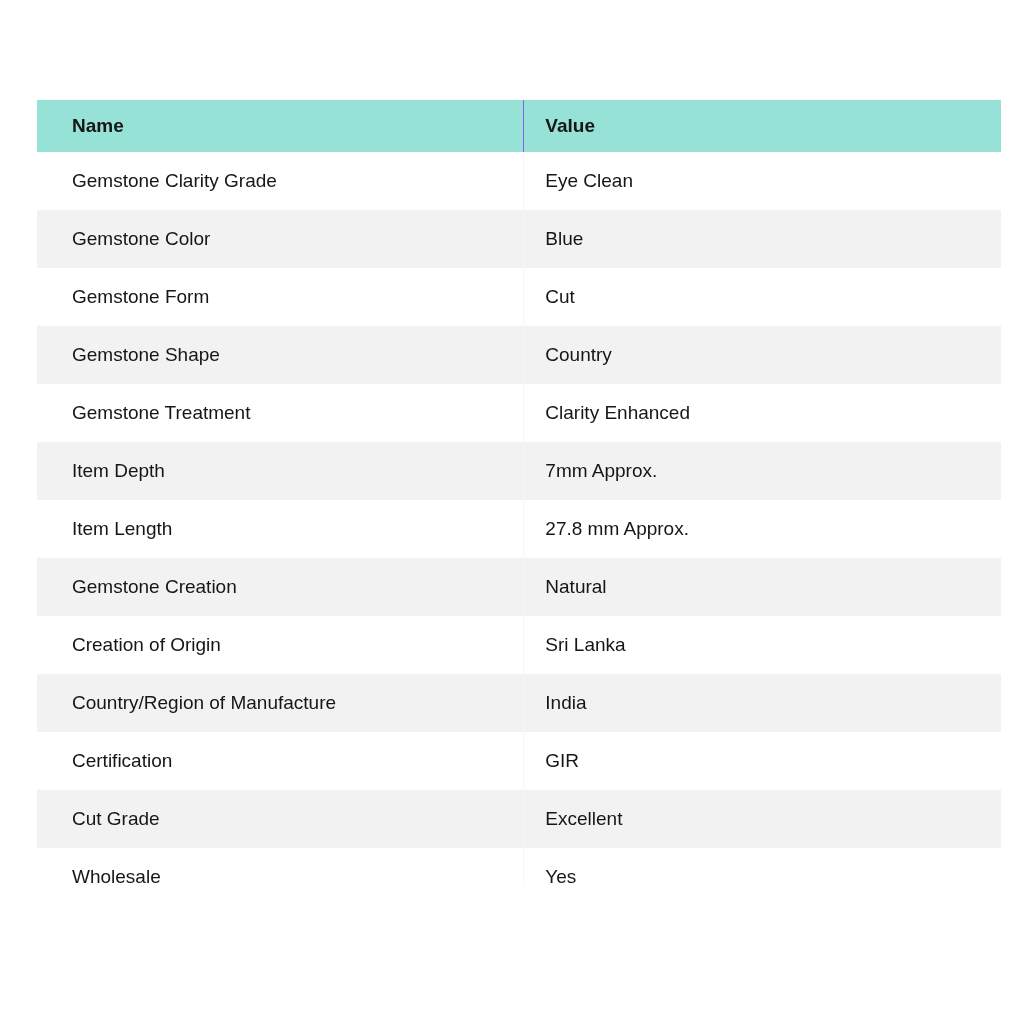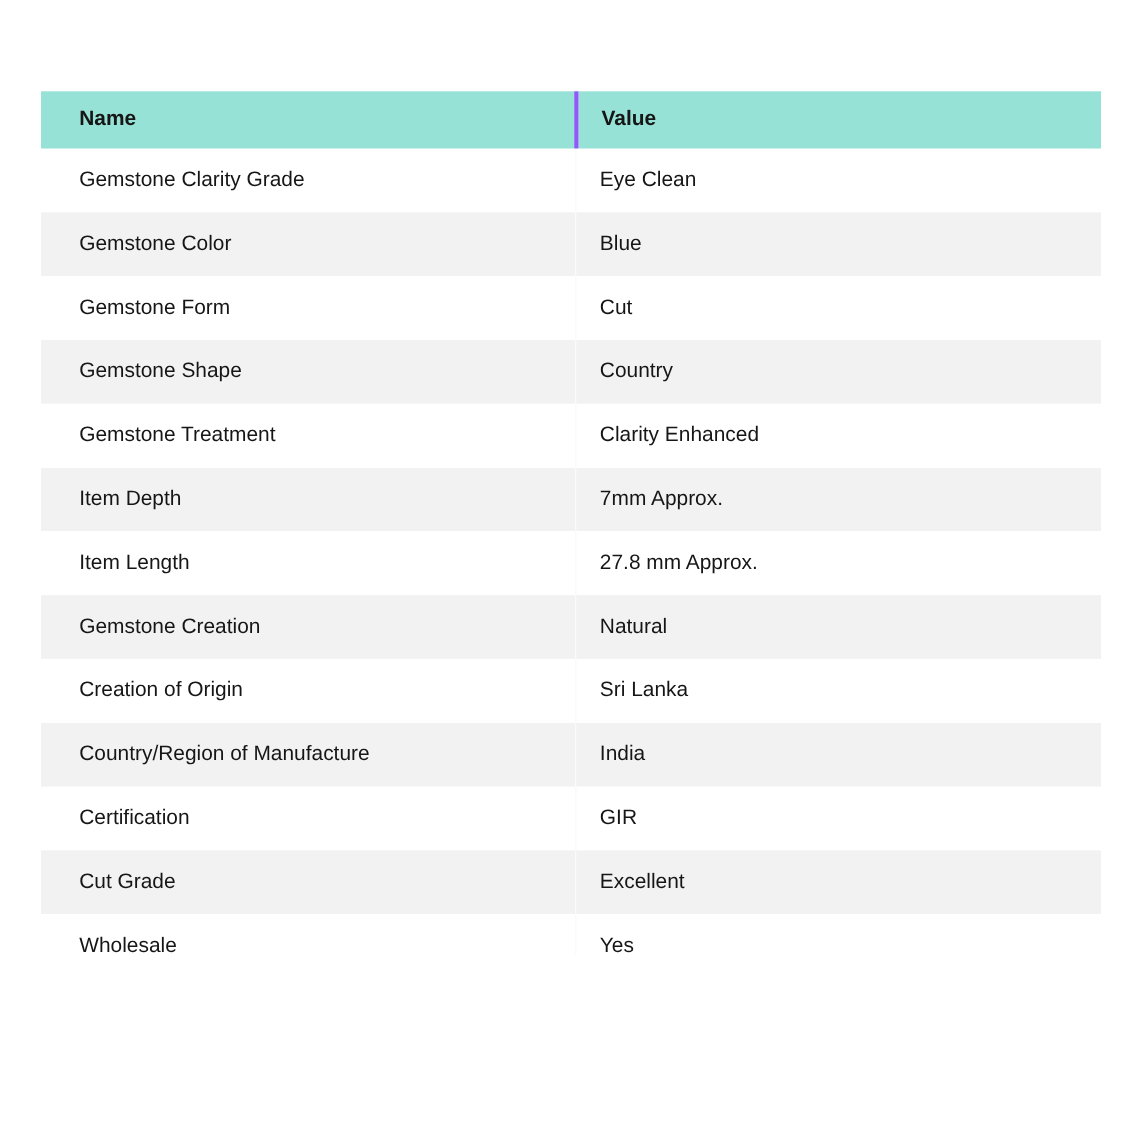--- a/index.html
+++ b/index.html
@@ -8,20 +8,21 @@
     height: 1024px;
     background: #ffffff;
     font-family: "Liberation Sans", "DejaVu Sans", sans-serif;
     color: #161616;
   }
   .page {
     position: relative;
     width: 1024px;
     height: 868px;
     overflow: hidden;
+    margin-top: 17px;
   }
   .spec-table {
     position: absolute;
     left: 37px;
     top: 83px;
     width: 964px;
     border-collapse: collapse;
     table-layout: fixed;
     font-size: 19px;
     line-height: 1.2;
@@ -43,21 +44,21 @@
   }
   .col-name {
     width: 50.5%;
     padding-left: 35px;
   }
   .col-value {
     width: 49.5%;
     padding-left: 21px;
   }
   .spec-table thead th.col-value {
-    border-left: 4px solid #8b5cf6;
+    border-left: 1px solid #8b5cf6;
   }
   .spec-table tbody td.col-value {
     border-left: 1px solid rgba(0,0,0,0.03);
   }
   .spec-table tbody tr:nth-child(even) {
     background: var(--stripe-bg, #f2f2f2);
   }
   .spec-table tbody tr:nth-child(odd) {
     background: #ffffff;
   }

